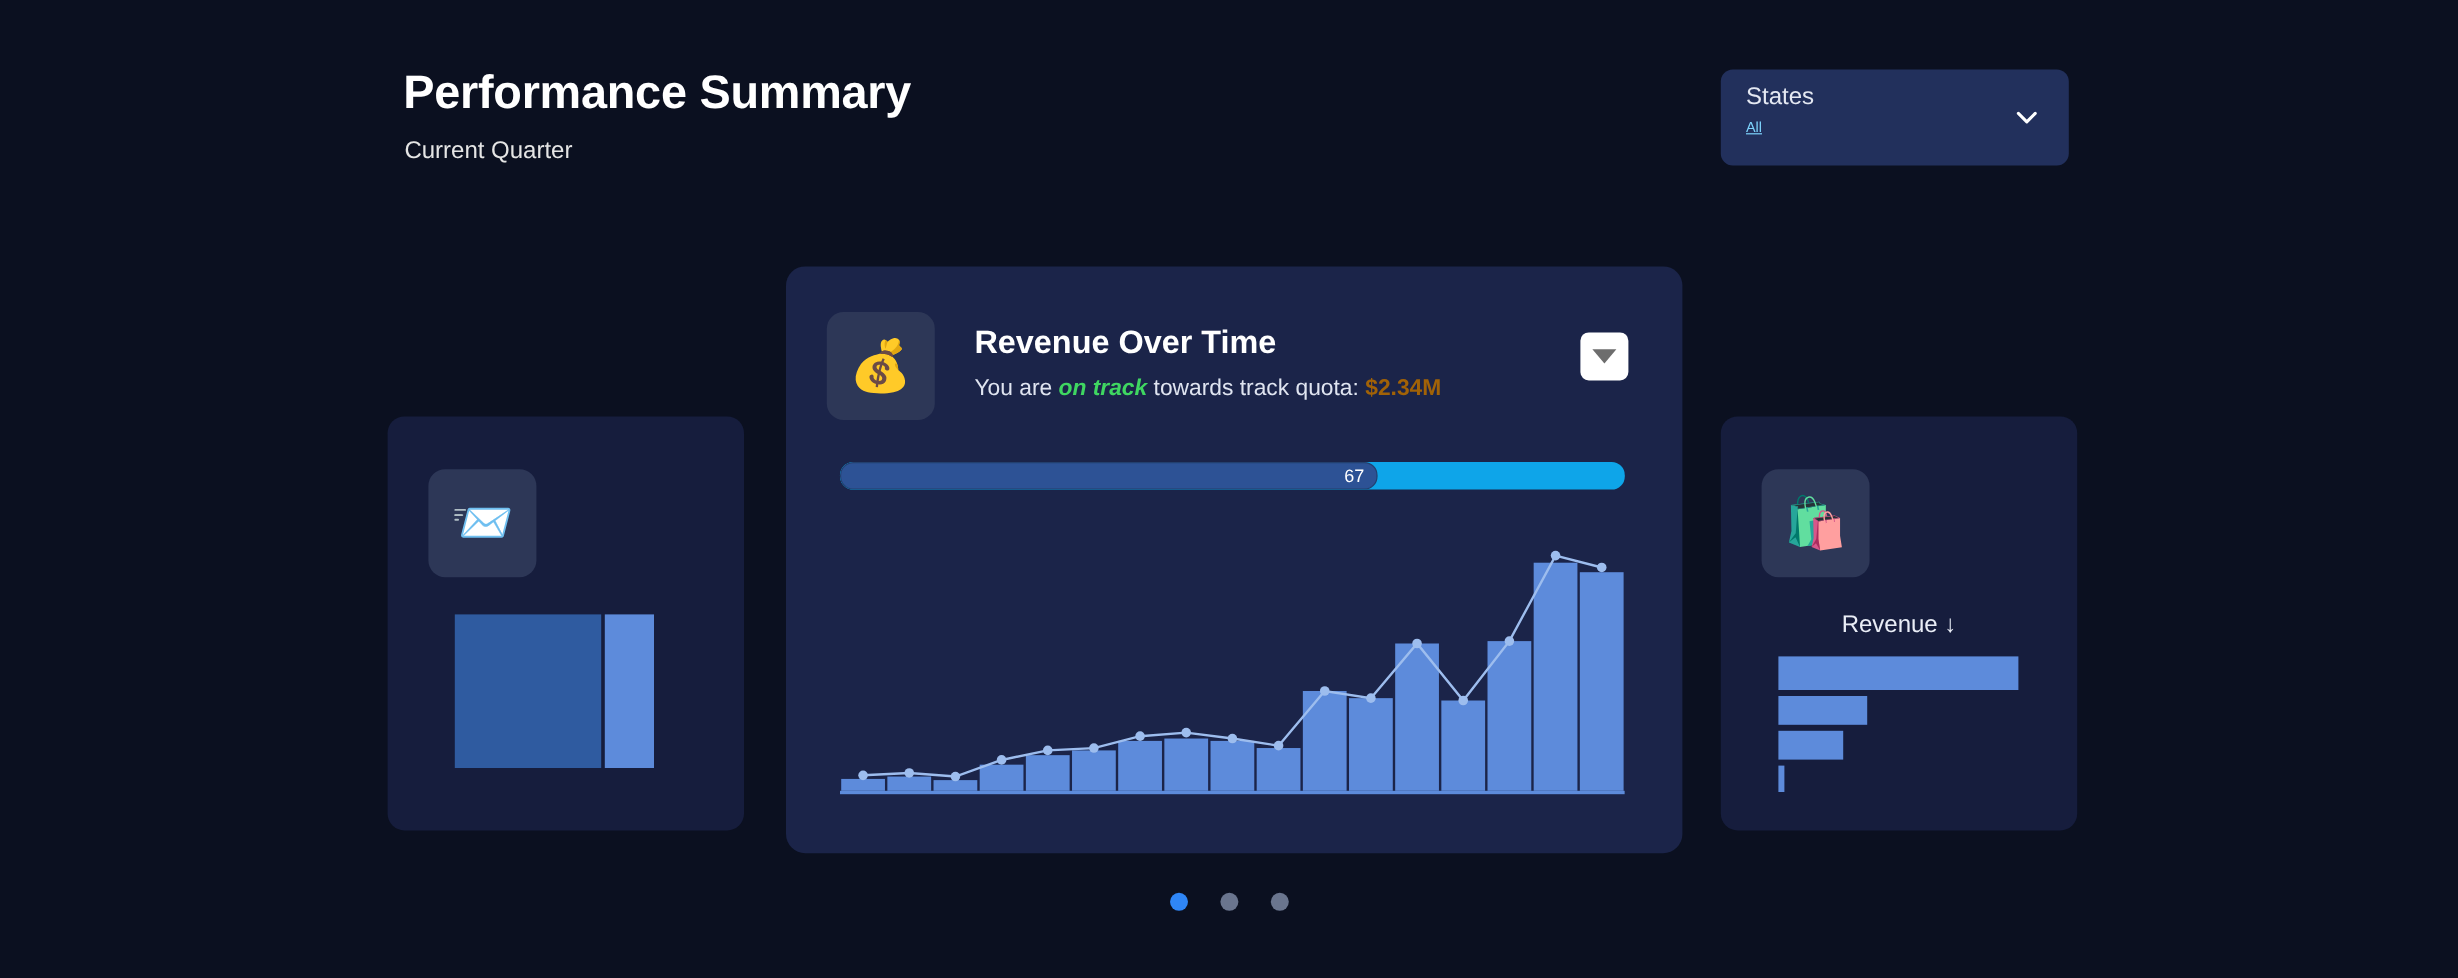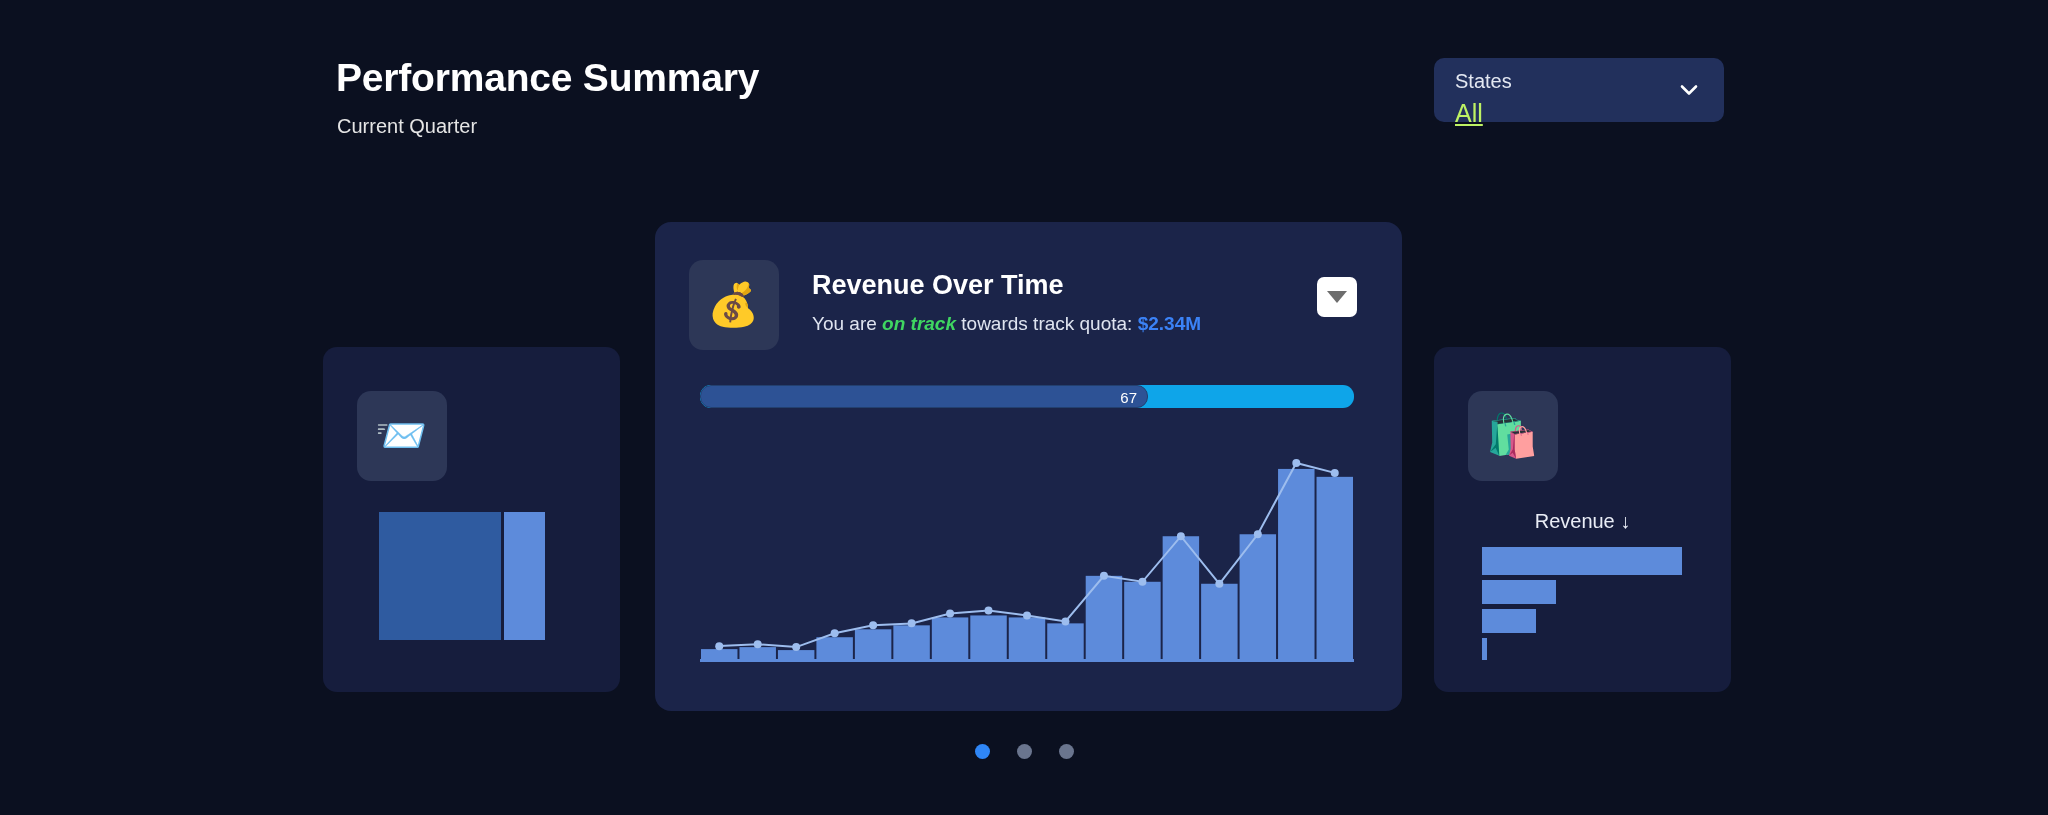--- a/index.html
+++ b/index.html
@@ -27,32 +27,32 @@
     left: 337px; top: 115px;
     font-size: 20px;
     color: #e5e5e5;
     white-space: nowrap;
   }
 
   
   .states-select {
     position: absolute;
     left: 1434px; top: 58px;
-    width: 290px; height: 64px;
+    width: 290px; height: 80px;
     background: #22305c;
     border-radius: 10px;
     cursor: pointer;
   }
   .states-label {
     position: absolute; left: 21px; top: 12px;
     font-size: 20px; color: #e4e8f2;
   }
   .states-value {
     position: absolute; left: 21px; top: 41px;
-    font-size: 25px; color: #bef264; text-decoration: underline;
+    font-size: 12px; color: #7dd3fc; text-decoration: underline;
   }
   .chevron {
     position: absolute; right: 22px; top: 50%;
     transform: translateY(-50%);
     width: 26px; height: 26px;
   }
   .chevron svg { display: block; }
 
   
   .side-card {
@@ -103,21 +103,21 @@
     position: absolute; left: 812px; top: 270px;
     font-size: 27px; font-weight: bold; color: #ffffff;
     white-space: nowrap;
   }
   .card-sub {
     position: absolute; left: 812px; top: 313px;
     font-size: 19px; color: #dfe4f0;
     white-space: nowrap;
   }
   .card-sub .ontrack { color: #3fd661; font-weight: bold; font-style: italic; }
-  .card-sub .quota   { color: #3b82f6; font-weight: bold; }
+  .card-sub .quota   { color: #a16207; font-weight: bold; }
 
   .card-menu-btn {
     position: absolute; left: 1317px; top: 277px;
     width: 40px; height: 40px;
     background: #ffffff;
     border-radius: 7px;
     display: flex; align-items: center; justify-content: center;
     cursor: pointer;
   }
   .tri-down {

